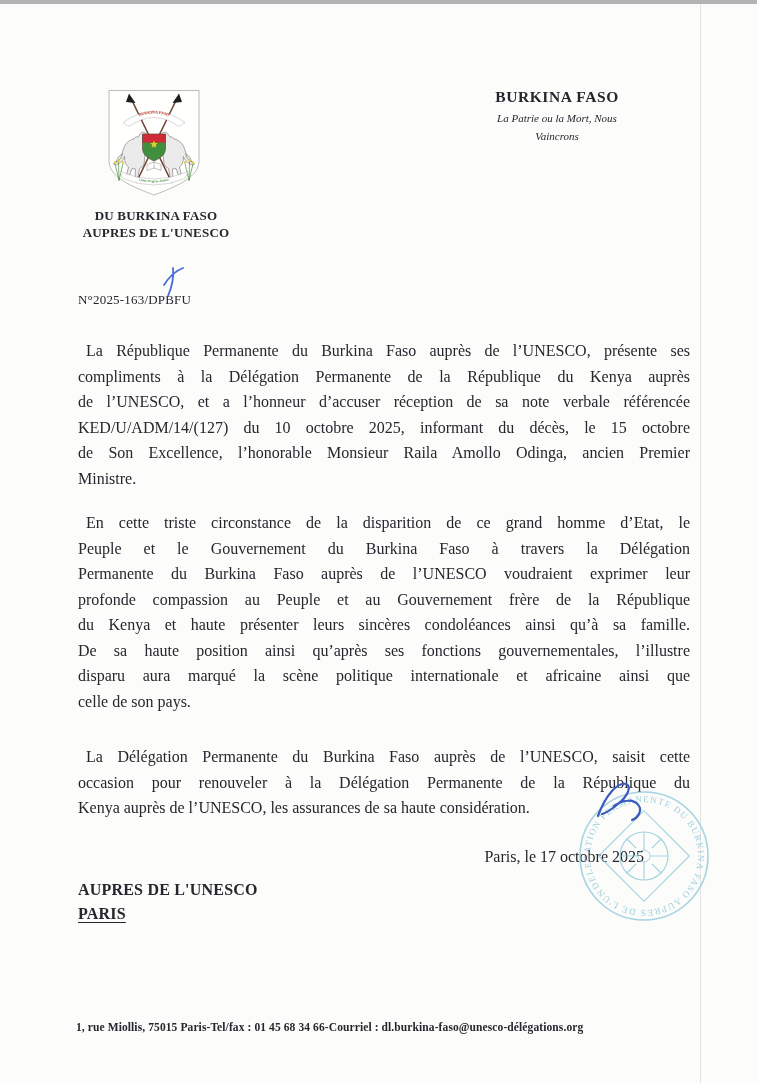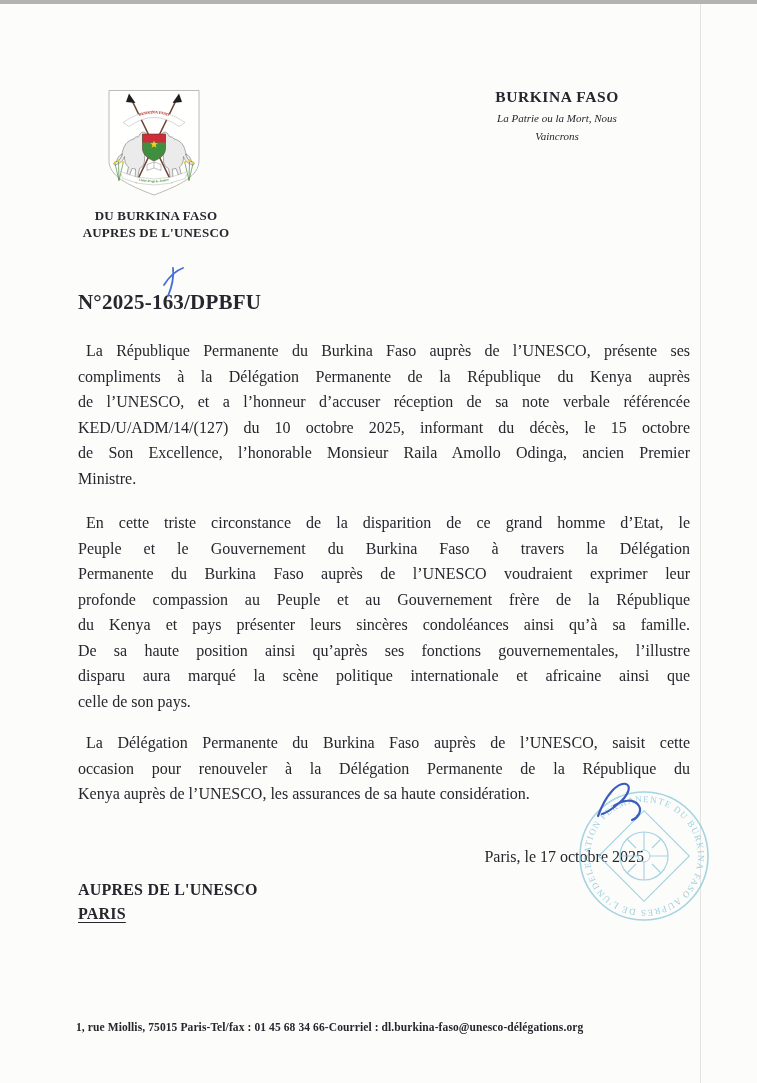--- a/index.html
+++ b/index.html
@@ -11,27 +11,27 @@
   .arms-box{position:absolute;left:104px;top:86px;width:100px;height:113px;}
   .arms-box svg{width:100%;height:100%;display:block;}
   .org-name{position:absolute;left:44px;top:208px;width:224px;text-align:center;
             font-weight:bold;font-size:13px;line-height:16.5px;letter-spacing:.2px;}
   .country-col{position:absolute;left:448px;top:88px;width:218px;text-align:center;}
   .country{font-weight:bold;font-size:15.5px;letter-spacing:.6px;}
   .motto{font-style:italic;font-size:11px;line-height:18px;margin-top:3px;}
   .motto + .motto{margin-top:0;text-align:center;}
 
   .ref-row{position:absolute;left:78px;top:290px;}
-  .ref{font-weight:bold;font-size:21px;letter-spacing:.2px;}
+  .ref{font-weight:normal;font-size:13px;letter-spacing:.2px;}
   .refcheck{position:absolute;left:82px;top:-26px;width:26px;height:34px;}
 
   .body-text{position:absolute;left:78px;top:338px;width:612px;font-size:16px;}
   .para{display:block;}
   .para2{margin-top:19px;}
-  .para3{margin-top:16px;}
+  .para3{margin-top:30px;}
   .ln{height:25.5px;line-height:25.5px;overflow:hidden;white-space:nowrap;}
   .jl{text-align:justify;text-justify:inter-word;white-space:normal;}
   .jl::after{content:"";display:inline-block;width:100%;height:0;}
   .first{text-indent:8px;}
 
   .dateline{position:absolute;left:78px;top:848px;width:612px;text-align:right;
             padding-right:46px;box-sizing:border-box;font-size:16px;}
 
   .addressee{position:absolute;left:78px;top:878px;width:600px;font-weight:bold;
              font-size:16px;letter-spacing:.2px;}
@@ -133,21 +133,21 @@
       <div class="ln jl">de l’UNESCO, et a l’honneur d’accuser réception de sa note verbale référencée</div>
       <div class="ln jl">KED/U/ADM/14/(127) du 10 octobre 2025, informant du décès, le 15 octobre</div>
       <div class="ln jl">de Son Excellence, l’honorable Monsieur Raila Amollo Odinga, ancien Premier</div>
       <div class="ln">Ministre.</div>
     </section>
     <section class="para para2">
       <div class="ln jl first">En cette triste circonstance de la disparition de ce grand homme d’Etat, le</div>
       <div class="ln jl">Peuple et le Gouvernement du Burkina Faso à travers la Délégation</div>
       <div class="ln jl">Permanente du Burkina Faso auprès de l’UNESCO voudraient exprimer leur</div>
       <div class="ln jl">profonde compassion au Peuple et au Gouvernement frère de la République</div>
-      <div class="ln jl">du Kenya et pays présenter leurs sincères condoléances ainsi qu’à sa famille.</div>
+      <div class="ln jl">du Kenya et haute présenter leurs sincères condoléances ainsi qu’à sa famille.</div>
       <div class="ln jl">De sa haute position ainsi qu’après ses fonctions gouvernementales, l’illustre</div>
       <div class="ln jl">disparu aura marqué la scène politique internationale et africaine ainsi que</div>
       <div class="ln">celle de son pays.</div>
     </section>
     <section class="para para3">
       <div class="ln jl first">La Délégation Permanente du Burkina Faso auprès de l’UNESCO, saisit cette</div>
       <div class="ln jl">occasion pour renouveler à la Délégation Permanente de la République du</div>
       <div class="ln">Kenya auprès de l’UNESCO, les assurances de sa haute considération.</div>
     </section>
   </main>

